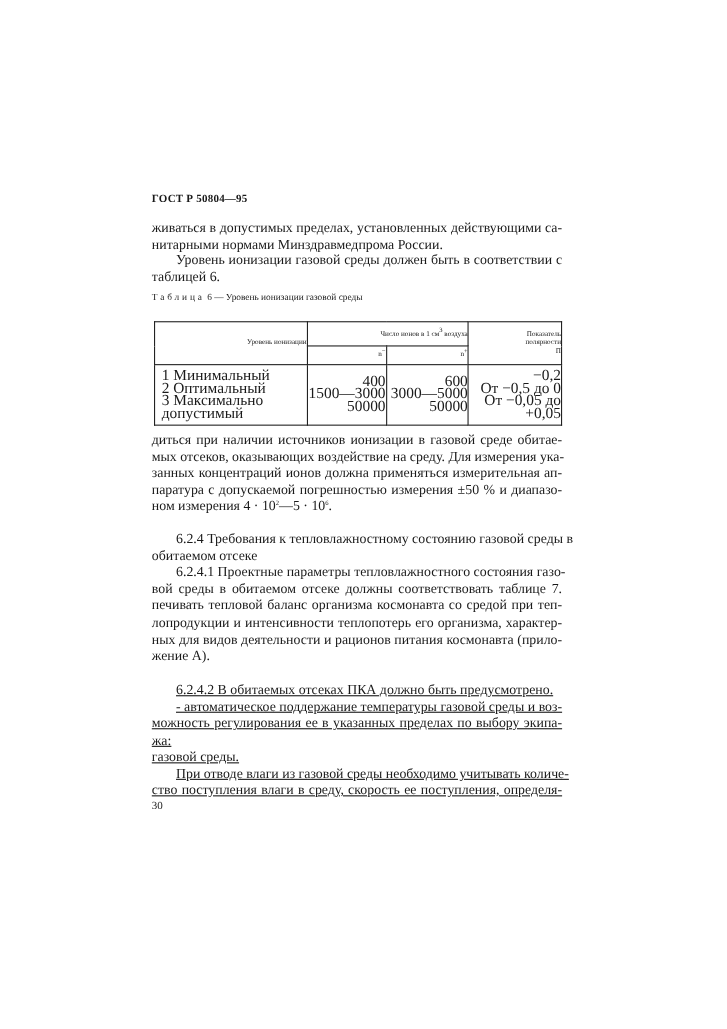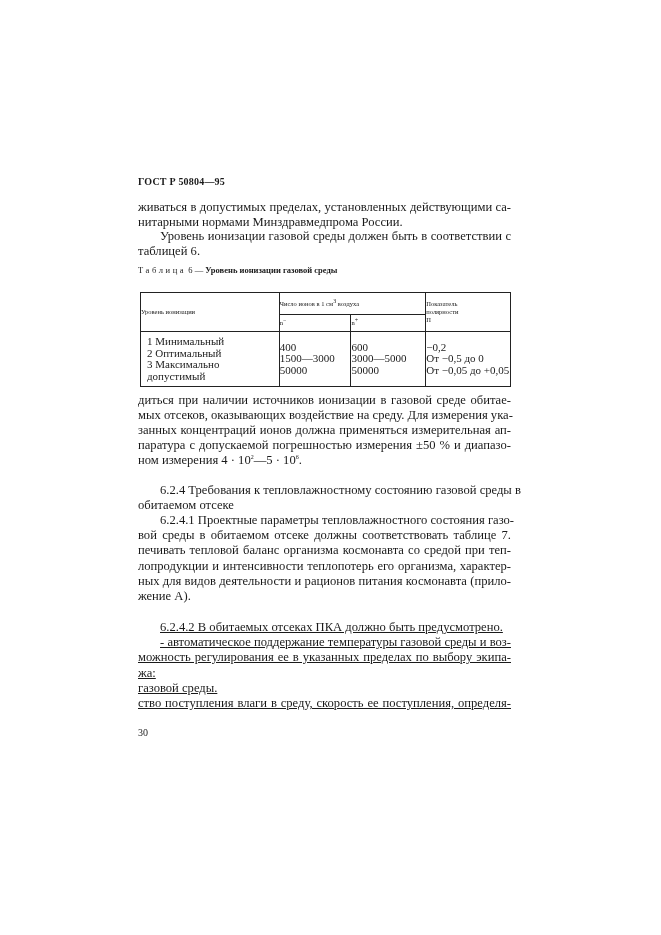--- a/index.html
+++ b/index.html
@@ -15,30 +15,30 @@
     position: absolute; left: 138px; width: 373px; font-size: 12.6px; line-height: 14.6px;
     text-align: justify; margin: 0;
   }
   .para .ln { display: block; text-align: justify; text-align-last: justify; white-space: nowrap; }
   .para .ln.last { text-align-last: left; }
   .indent { padding-left: 22px; }
   .table-caption {
     position: absolute; left: 138px; top: 265px; font-size: 8.5px; white-space: nowrap;
   }
   .table-caption .spaced { letter-spacing: 2.6px; }
-  .table-caption .title { font-weight: bold; }
+  .table-caption .title { font-weight: normal; }
   table.tbl {
     position: absolute; left: 140px; top: 292px; width: 371px; border-collapse: collapse;
     font-size: 10px;
   }
   table.tbl td {
-    border: 1px solid #222; padding: 0; text-align: left; vertical-align: middle;
+    border: 1px solid #222; padding: 0; text-align: right; vertical-align: middle;
   }
   table.tbl .h { font-size: 6.5px; line-height: 8px; }
-  table.tbl .body { font-size: 11px; line-height: 11.5px; padding: 4px 0 4px 0; }
+  table.tbl .body { font-size: 14px; line-height: 11.5px; padding: 4px 0 4px 0; }
   table.tbl .left { text-align: left; padding-left: 6px; }
   .sup { font-size: 6px; vertical-align: super; line-height: 0; }
   .ital { }
   .page-num { position: absolute; left: 138px; top: 727px; font-size: 10px; }
 </style>
 </head>
 <body>
 
 <div class="page">
 
@@ -127,17 +127,18 @@
     <span class="ln">ных для видов деятельности и рационов питания космонавта (прило-</span>
     <span class="ln last">жение А).</span>
   </div>
 
   <div class="para" style="top:620px; line-height:15.2px;text-decoration:underline;">
     <span class="ln indent last">6.2.4.2 В обитаемых отсеках ПКА должно быть предусмотрено.</span>
     <span class="ln indent">- автоматическое поддержание температуры газовой среды и воз-</span>
     <span class="ln">можность регулирования ее в указанных пределах по выбору экипа-</span>
     <span class="ln last">жа:</span>
     <span class="ln last">газовой среды.</span>
+    <span class="ln indent">При отводе влаги из газовой среды необходимо учитывать количе-</span>
     <span class="ln">ство поступления влаги в среду, скорость ее поступления, определя-</span>
   </div>
 
   <div class="page-num">30</div>
 </div>
 
 </body></html>

